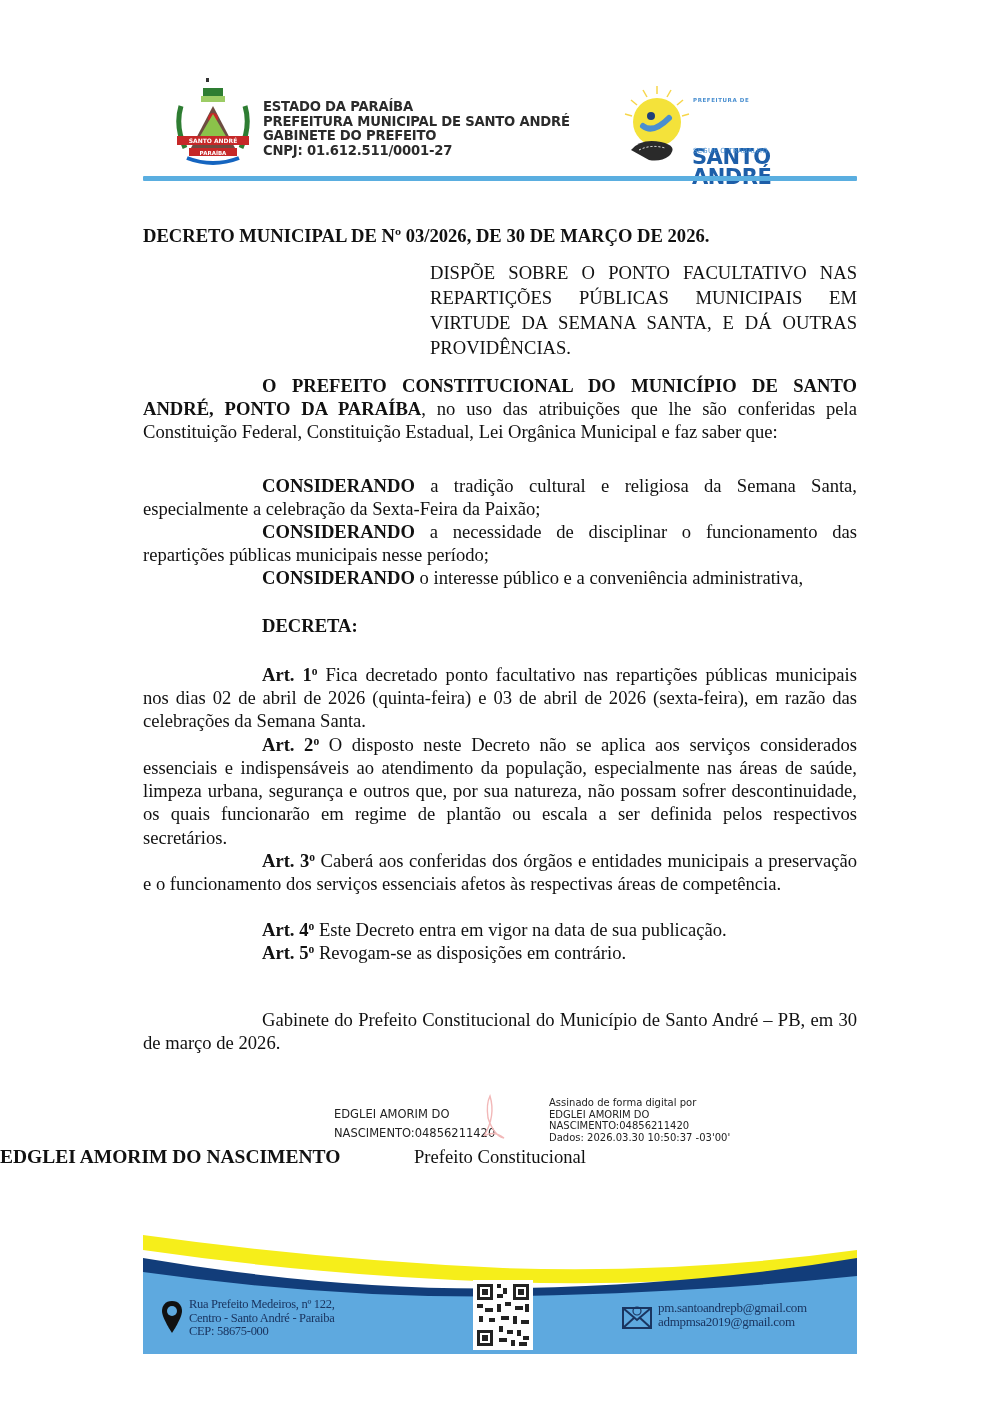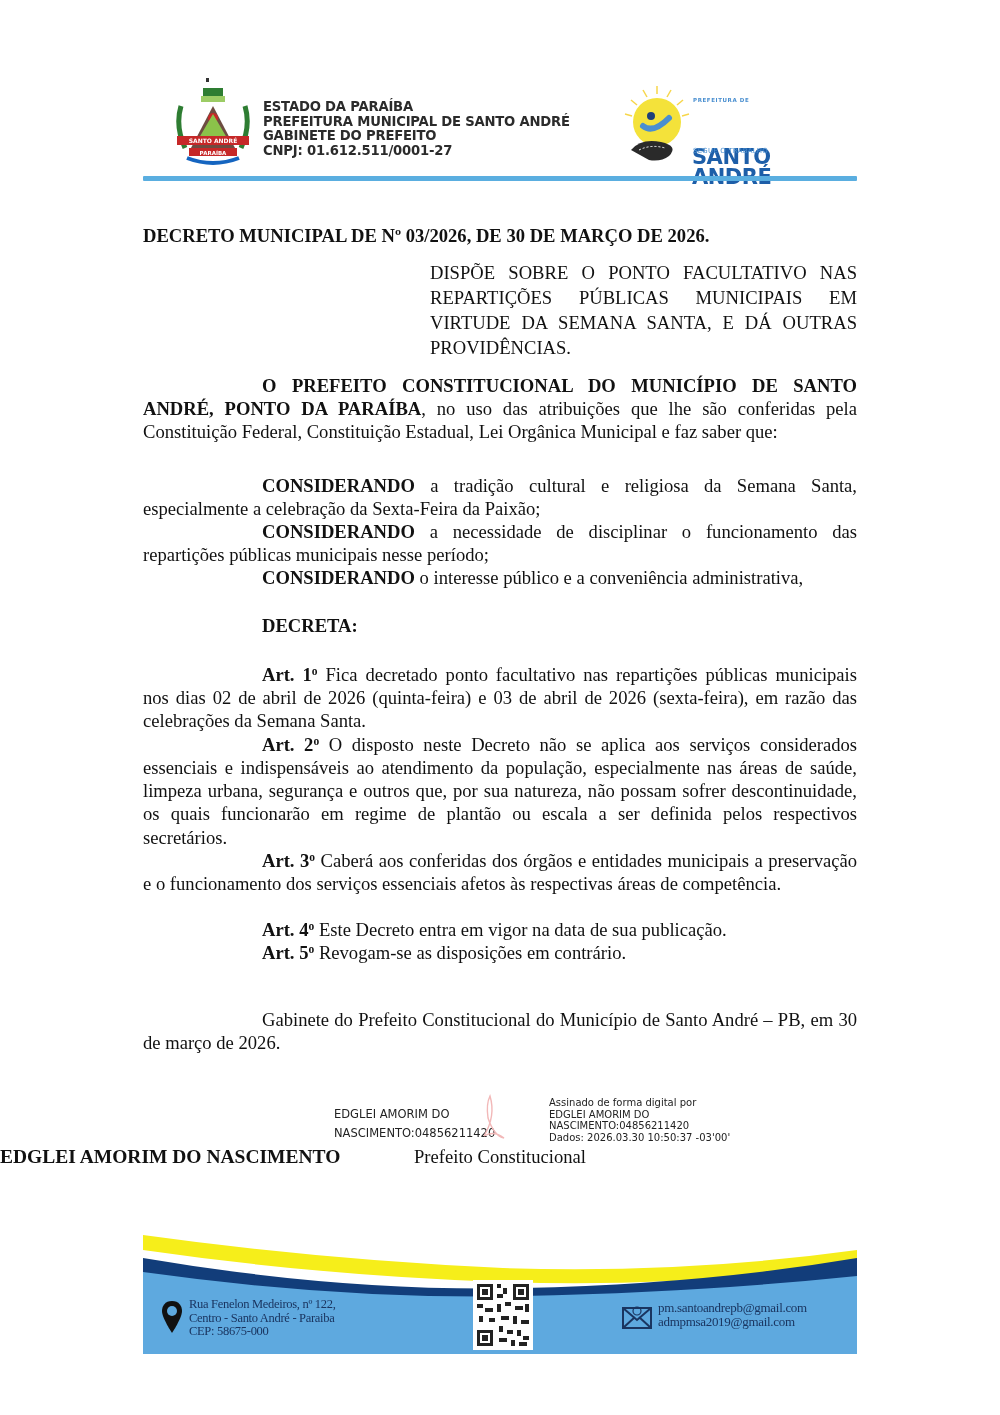--- a/index.html
+++ b/index.html
@@ -163,21 +163,21 @@
       <path d="M0 5 Q180 30 360 38 Q540 44 714 20 L714 34 Q540 58 360 52 Q180 46 0 20 Z" fill="#f6ee1a"></path>
       <path d="M0 28 Q200 62 380 58 Q560 54 714 28 L714 124 L0 124 Z" fill="#123d7a"></path>
       <path d="M0 42 Q200 70 380 66 Q560 62 714 46 L714 124 L0 124 Z" fill="#5ea9df"></path>
     </svg>
 
     <svg class="pin" viewBox="0 0 22 34">
       <path d="M11 1 C4 1 1 6 1 11 C1 18 11 33 11 33 C11 33 21 18 21 11 C21 6 18 1 11 1 Z" fill="#111"></path>
       <circle cx="11" cy="11" r="5" fill="#5ea9df"></circle>
     </svg>
     <div class="addr">
-      <div>Rua Fenelon Medeiros, nº 122,</div>
+      <div>Rua Prefeito Medeiros, nº 122,</div>
       <div>Centro - Santo André - Paraiba</div>
       <div>CEP: 58675-000</div>
     </div>
 
     <svg class="qr" viewBox="0 0 60 70">
       <rect x="0" y="0" width="60" height="70" fill="#fff"></rect>
       <g fill="#222">
         <rect x="4" y="4" width="16" height="16"></rect>
           <rect x="7" y="7" width="10" height="10" fill="#fff"></rect>
           <rect x="9" y="9" width="6" height="6"></rect>

